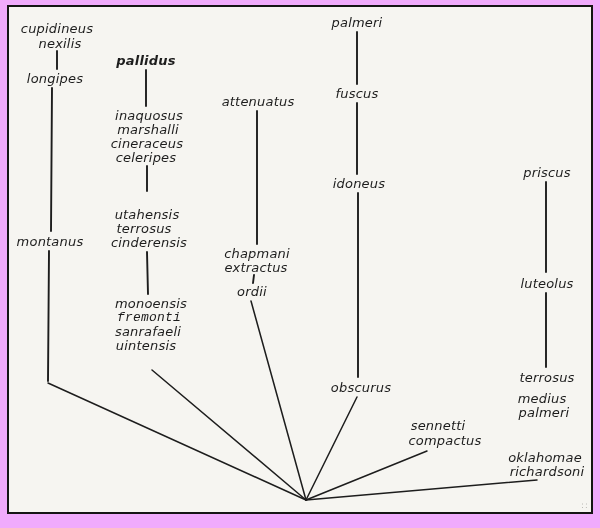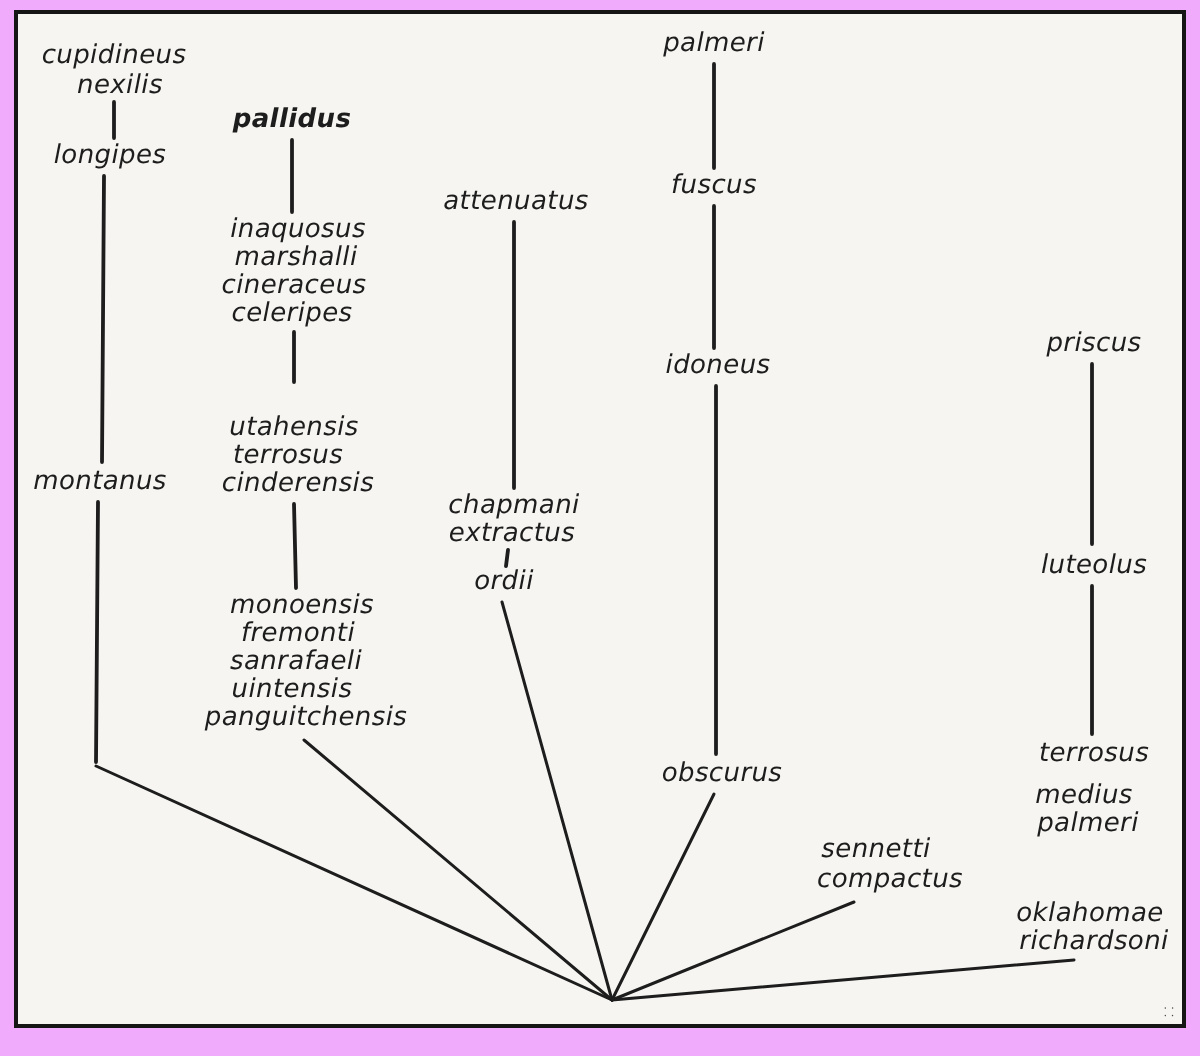--- a/index.html
+++ b/index.html
@@ -77,24 +77,23 @@
       <span class="taxon" style="left: 50px; top: 241px; color: rgb(29, 29, 29);">montanus</span>
       <span class="taxon" style="left: 146px; top: 60px; color: rgb(29, 29, 29); font-weight: bold;">pallidus</span>
       <span class="taxon" style="left: 149px; top: 115px; color: rgb(29, 29, 29);">inaquosus</span>
       <span class="taxon" style="left: 148px; top: 129px; color: rgb(29, 29, 29);">marshalli</span>
       <span class="taxon" style="left: 147px; top: 143px; color: rgb(29, 29, 29);">cineraceus</span>
       <span class="taxon" style="left: 146px; top: 157px; color: rgb(29, 29, 29);">celeripes</span>
       <span class="taxon" style="left: 147px; top: 214px; color: rgb(29, 29, 29);">utahensis</span>
       <span class="taxon" style="left: 144px; top: 228px; color: rgb(29, 29, 29);">terrosus</span>
       <span class="taxon" style="left: 149px; top: 242px; color: rgb(29, 29, 29);">cinderensis</span>
       <span class="taxon" style="left: 151px; top: 303px; color: rgb(29, 29, 29);">monoensis</span>
-      <span class="taxon" style="left: 149px; top: 317px; color: rgb(29, 29, 29);">fremonti</span>
+      <span class="taxon" style="left: 149px; top: 317px; color: rgb(29, 29, 29); font-family: Liberation Mono, monospace;">fremonti</span>
       <span class="taxon" style="left: 148px; top: 331px; color: rgb(29, 29, 29);">sanrafaeli</span>
       <span class="taxon" style="left: 146px; top: 345px; color: rgb(29, 29, 29);">uintensis</span>
-      <span class="taxon" style="left: 153px; top: 359px; color: rgb(29, 29, 29);">panguitchensis</span>
       <span class="taxon" style="left: 258px; top: 101px; color: rgb(29, 29, 29);">attenuatus</span>
       <span class="taxon" style="left: 257px; top: 253px; color: rgb(29, 29, 29);">chapmani</span>
       <span class="taxon" style="left: 256px; top: 267px; color: rgb(29, 29, 29);">extractus</span>
       <span class="taxon" style="left: 252px; top: 291px; color: rgb(29, 29, 29);">ordii</span>
       <span class="taxon" style="left: 357px; top: 22px; color: rgb(29, 29, 29);">palmeri</span>
       <span class="taxon" style="left: 357px; top: 93px; color: rgb(29, 29, 29);">fuscus</span>
       <span class="taxon" style="left: 359px; top: 183px; color: rgb(29, 29, 29);">idoneus</span>
       <span class="taxon" style="left: 361px; top: 387px; color: rgb(29, 29, 29);">obscurus</span>
       <span class="taxon" style="left: 438px; top: 425px; color: rgb(29, 29, 29);">sennetti</span>
       <span class="taxon" style="left: 445px; top: 440px; color: rgb(29, 29, 29);">compactus</span>

